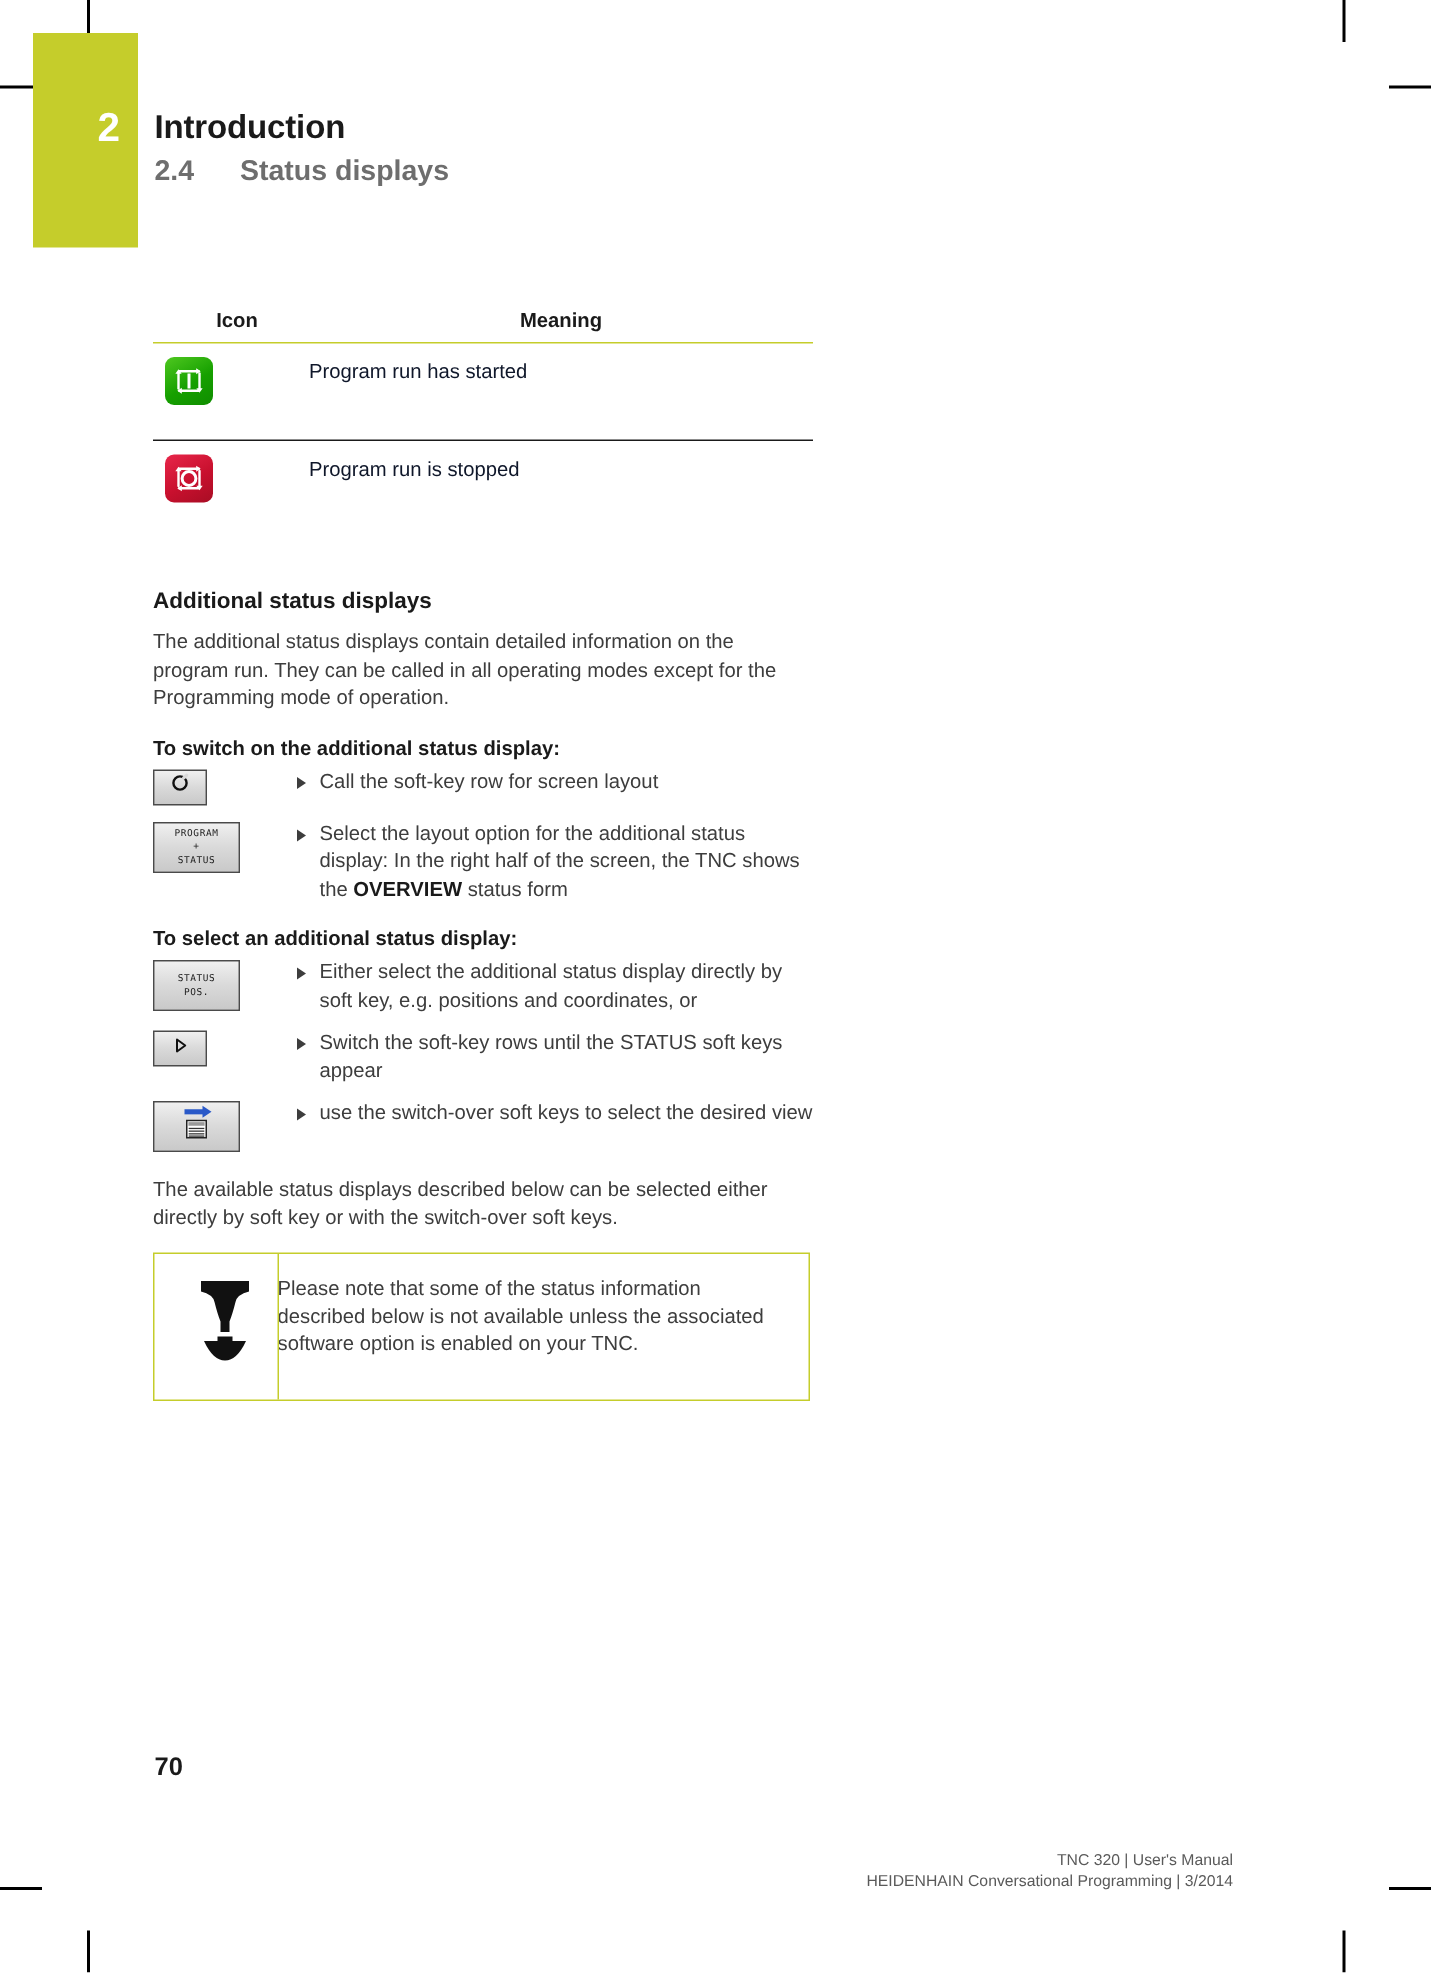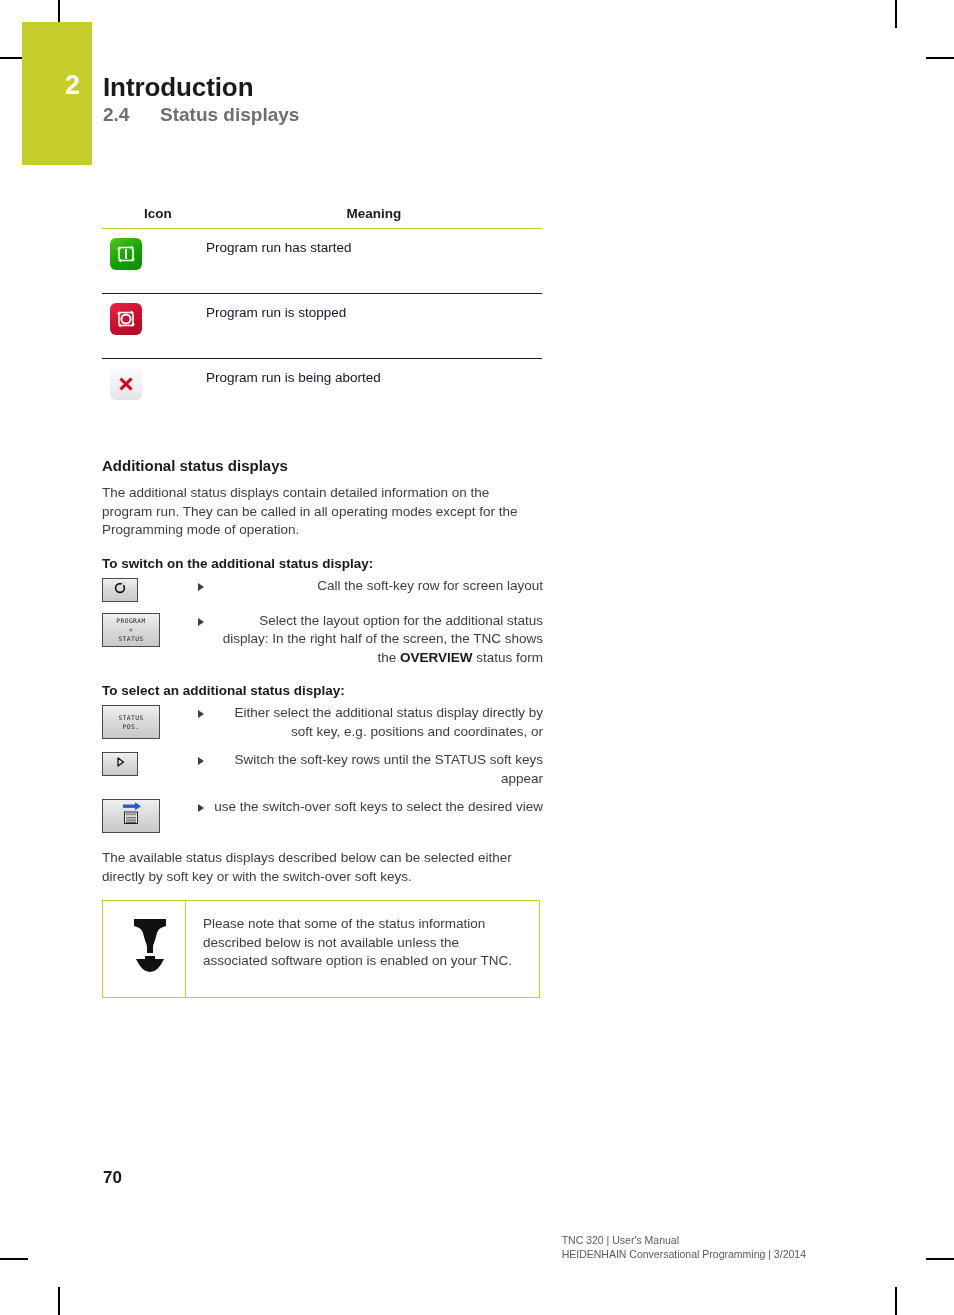--- a/index.html
+++ b/index.html
@@ -40,21 +40,21 @@
     font-size: 27px;
     font-weight: bold;
     color: #ffffff;
     line-height: 1;
   }
 
   
   .head-chapter {
     position: absolute;
     left: 103px; top: 72px;
-    font-size: 26px;
+    font-size: 22px;
     font-weight: bold;
     color: #1a1a1a;
     letter-spacing: -0.1px;
   }
   .head-section {
     position: absolute;
     left: 103px; top: 104px;
     font-size: 19px;
     font-weight: bold;
     color: #6e6e6e;
@@ -149,21 +149,21 @@
     color: #3d3d3d;
   }
   .bullet-tri {
     flex: 0 0 auto;
     width: 0; height: 0;
     border-left: 6px solid #3d3d3d;
     border-top: 4.5px solid transparent;
     border-bottom: 4.5px solid transparent;
     margin: 6px 9px 0 0;
   }
-  .step-text { width: 330px; text-align: right; }
+  .step-text { width: 330px; }
   .step-text b { font-weight: bold; color: #1a1a1a; }
 
   
   .softkey {
     background: linear-gradient(180deg,#f0f0f0 0%, #dadada 48%, #c9c9c9 100%);
     border: 1.2px solid #4a4a4a;
     box-sizing: border-box;
     display: flex;
     flex-direction: column;
     align-items: center;
@@ -202,36 +202,35 @@
   .note-icon-wrap {
     flex: 0 0 70px;
     display: flex;
     justify-content: center;
     padding-top: 2px;
   }
   .note-text {
     font-size: 13.5px;
     line-height: 18.5px;
     color: #3d3d3d;
-    padding-left: 18px;
     width: 330px;
   }
 
   
   .footer-page {
     position: absolute;
     left: 103px; top: 1168px;
     font-size: 17px;
     font-weight: bold;
     color: #1a1a1a;
   }
   .footer-right {
     position: absolute;
-    right: 148px; top: 1233px;
-    text-align: left;
+    right: 132px; top: 1233px;
+    text-align: right;
     font-size: 10.5px;
     line-height: 14px;
     color: #5a5a5a;
   }
 </style>
 </head>
 <body>
 
 <div class="crop crop-tl-v"></div>
 <div class="crop crop-tl-h"></div>
@@ -298,33 +297,20 @@
                 <path d="M23 23.8 L20.9 20.8 L25.1 20.8 Z"></path>
                 <path d="M8.2 22.5 L11.2 20.5 L11.2 24.5 Z"></path>
                 <path d="M23.8 9.5 L20.8 11.5 L20.8 7.5 Z"></path>
               </g>
               <circle cx="16" cy="16" r="4.6" fill="none" stroke="#ffffff" stroke-width="2"></circle>
             </svg>
           </span>
         </td>
         <td class="cell-meaning">Program run is stopped</td>
       </tr>
-      <tr>
-        <td class="cell-icon">
-          <span class="sicon white">
-            <svg width="32" height="32" viewBox="0 0 32 32">
-              <g stroke="#d8001f" stroke-width="3.1" stroke-linecap="butt">
-                <path d="M10.5 10.5 L21.5 21.5"></path>
-                <path d="M21.5 10.5 L10.5 21.5"></path>
-              </g>
-            </svg>
-          </span>
-        </td>
-        <td class="cell-meaning">Program run is being aborted</td>
-      </tr>
     </tbody>
   </table>
 
   <h3 class="subhead">Additional status displays</h3>
   <p class="body">The additional status displays contain detailed information on the program run. They can be called in all operating modes except for the Programming mode of operation.</p>
 
   <p class="steps-title">To switch on the additional status display:</p>
 
   <div class="step-row">
     <div class="step-key">

